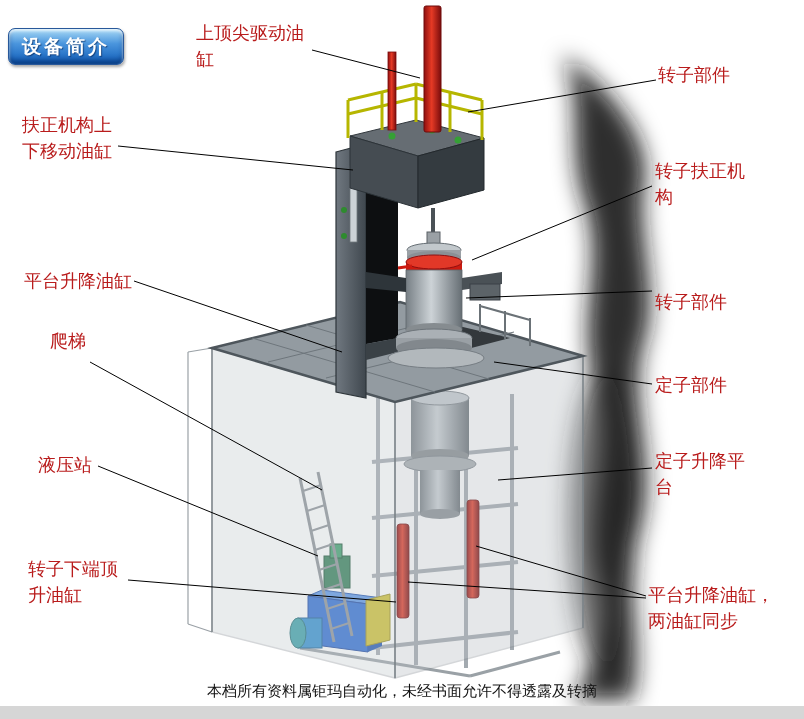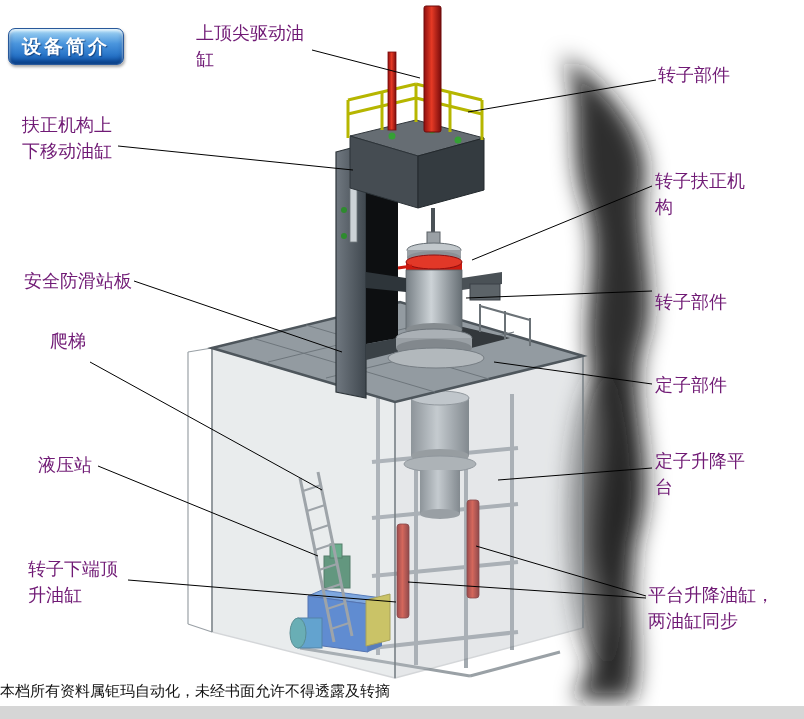--- a/index.html
+++ b/index.html
@@ -12,35 +12,35 @@
     position:absolute; left:8px; top:28px; width:116px; height:37px;
     background:linear-gradient(180deg,#a9daf6 0%,#4a95dd 42%,#0f5cb8 100%);
     border:1px solid #28589a; border-radius:7px;
     display:flex; align-items:center; justify-content:center;
     color:#ffffff; font-size:19px; font-weight:bold; letter-spacing:3px;
     text-shadow:1px 1px 1px rgba(0,30,80,.6);
     box-shadow: inset 0 2px 3px rgba(255,255,255,.75), inset 0 -4px 5px rgba(0,25,70,.45), 1px 2px 3px rgba(0,0,0,.35);
     cursor:pointer;
   }
 
-  .callout { position:absolute; color:#701a75; font-size:18px; line-height:26px; font-weight:400; }
+  .callout { position:absolute; color:#b91c1c; font-size:18px; line-height:26px; font-weight:400; }
   #c-top            { left:196px; top:20px;  width:120px; }
   #c-fence          { left:658px; top:62px;  width:140px; }
   #c-centering      { left:22px;  top:112px; width:100px; }
-  #c-rotor-centering{ left:655px; top:158px; width:100px;margin-top:10px; }
+  #c-rotor-centering{ left:655px; top:158px; width:100px; }
   #c-antislip       { left:24px;  top:268px; width:160px; }
   #c-rotor          { left:655px; top:278px; width:120px;margin-top:11px; }
   #c-ladder         { left:50px;  top:328px; width:80px;  }
   #c-stator         { left:655px; top:372px; width:120px; }
   #c-hydraulic      { left:38px;  top:452px; width:100px; }
   #c-stator-lift    { left:655px; top:448px; width:100px; }
   #c-rotor-jack     { left:28px;  top:556px; width:100px; }
   #c-platform-lift  { left:648px; top:582px; width:134px; }
 
-  .footer { position:absolute; left:0; right:0; bottom:18px; 
+  .footer { position:absolute; left:0; right:0; bottom:18px; text-align:center;
             font-size:15px; color:#111; font-family:"Liberation Serif", serif; }
   .footer-strip { position:absolute; left:0; right:0; bottom:0; height:13px; background:#d6d6d6; }
 </style>
 </head>
 <body>
 
 <div class="page">
 
   <svg class="scene" viewBox="0 0 804 719">
     <defs>
@@ -219,21 +219,21 @@
       <line x1="646" y1="598" x2="408" y2="582"></line>
     </g>
   </svg>
 
   <div class="badge">设备简介</div>
 
   <div class="callout" id="c-top">上顶尖驱动油缸</div>
   <div class="callout" id="c-fence">转子部件</div>
   <div class="callout" id="c-centering">扶正机构上下移动油缸</div>
   <div class="callout" id="c-rotor-centering">转子扶正机构</div>
-  <div class="callout" id="c-antislip">安全防滑站板</div>
+  <div class="callout" id="c-antislip">平台升降油缸</div>
   <div class="callout" id="c-rotor">转子部件</div>
   <div class="callout" id="c-ladder">爬梯</div>
   <div class="callout" id="c-hydraulic">液压站</div>
   <div class="callout" id="c-stator">定子部件</div>
   <div class="callout" id="c-stator-lift">定子升降平台</div>
   <div class="callout" id="c-rotor-jack">转子下端顶升油缸</div>
   <div class="callout" id="c-platform-lift">平台升降油缸，两油缸同步</div>
 
   <div class="footer">本档所有资料属钜玛自动化，未经书面允许不得透露及转摘</div>
   <div class="footer-strip"></div>

